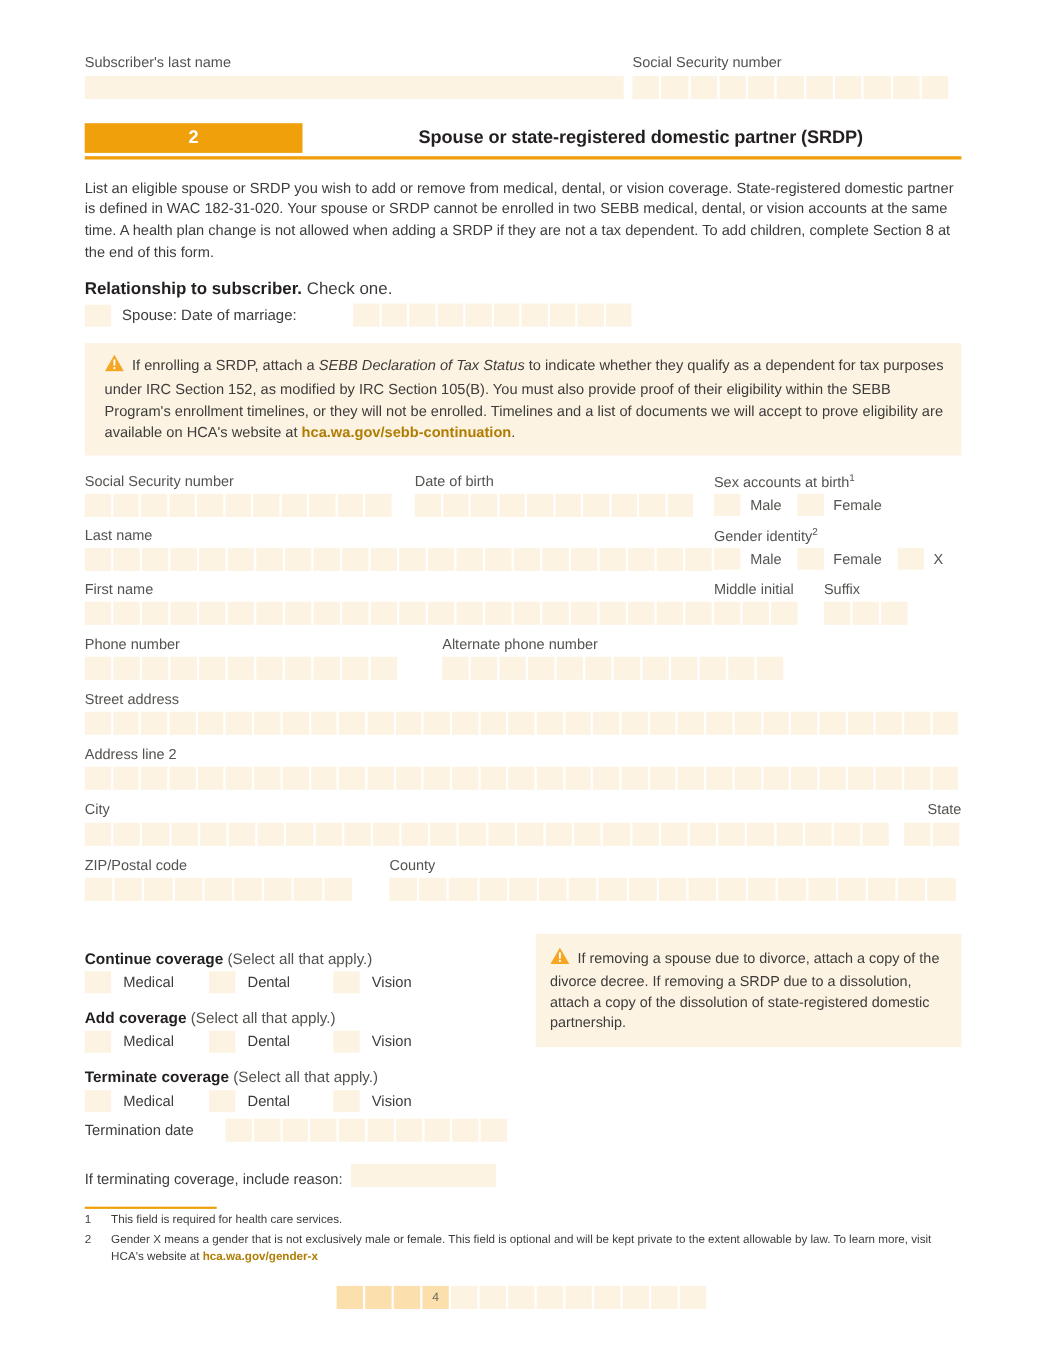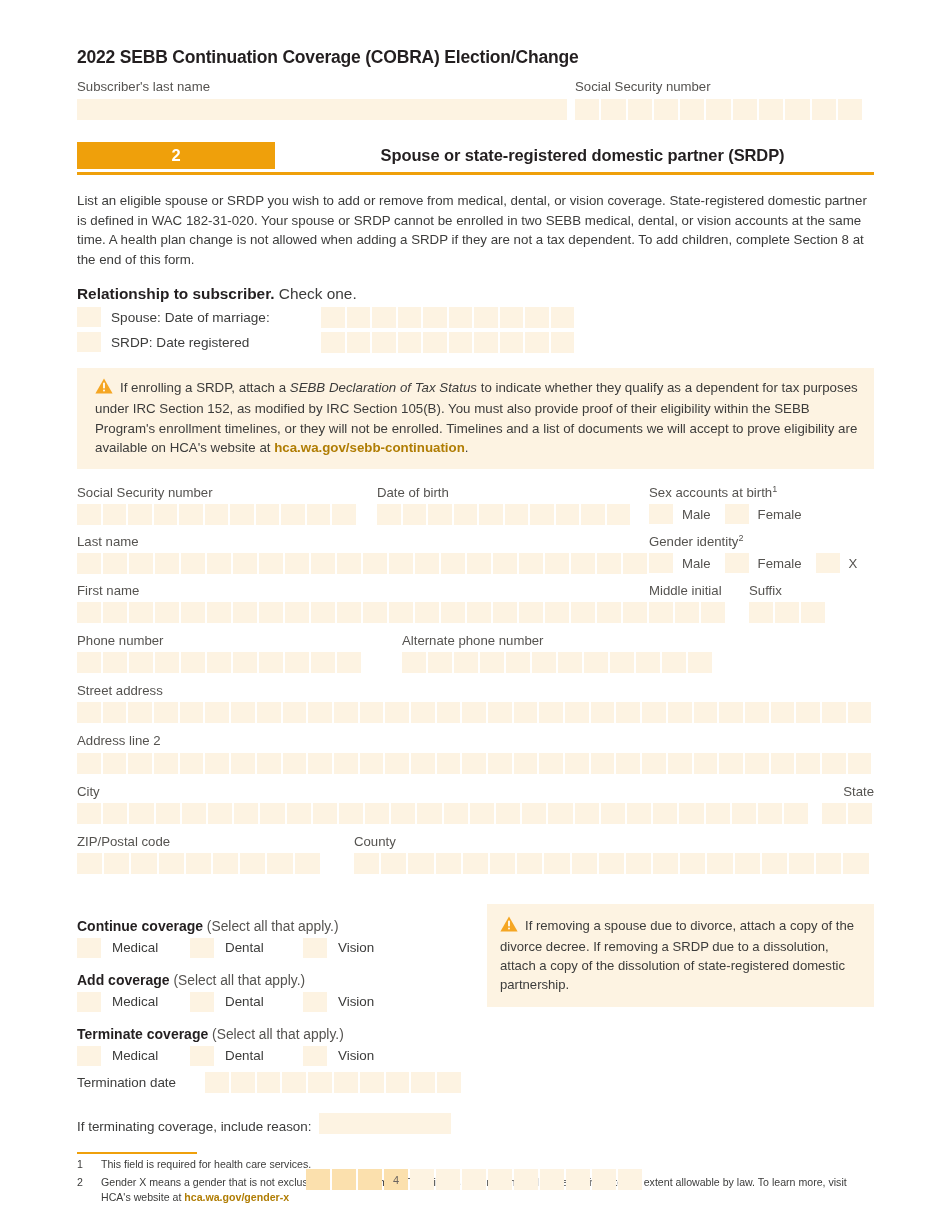--- a/index.html
+++ b/index.html
@@ -237,21 +237,20 @@
     align-items: center;
     justify-content: center;
   }
 </style>
 </head>
 <body>
 
 <div class="page">
   <div class="content">
 
-    <div class="form-title">2022 SEBB Continuation Coverage (COBRA) Election/Change</div>
 
     <div class="hdr-row">
       <div class="hdr-col-left">
         <div class="fld-label">Subscriber's last name</div>
         <div class="solidbar" style="width:490px;"></div>
       </div>
       <div class="hdr-col-right">
         <div class="fld-label">Social Security number</div>
         <div class="boxrow" id="hdr-ssn">
             <div class="bx" style="width: 24.3px;"></div>
@@ -277,36 +276,20 @@
     <div class="intro">List an eligible spouse or SRDP you wish to add or remove from medical, dental, or vision coverage. State-registered domestic partner is defined in WAC 182-31-020. Your spouse or SRDP cannot be enrolled in two SEBB medical, dental, or vision accounts at the same time. A health plan change is not allowed when adding a SRDP if they are not a tax dependent. To add children, complete Section 8 at the end of this form.</div>
 
     <div class="sub-head">
       <b>Relationship to subscriber.</b><span> Check one.</span>
     </div>
 
     <div class="chkline">
       <div class="chkbox"></div>
       <div class="chktext" style="width:210px">Spouse: Date of marriage:</div>
       <div class="boxrow" id="rel-spouse-boxes">
-          <div class="bx" style="width: 23.5px;"></div>
-          <div class="bx" style="width: 23.5px;"></div>
-          <div class="bx" style="width: 23.5px;"></div>
-          <div class="bx" style="width: 23.5px;"></div>
-          <div class="bx" style="width: 23.5px;"></div>
-          <div class="bx" style="width: 23.5px;"></div>
-          <div class="bx" style="width: 23.5px;"></div>
-          <div class="bx" style="width: 23.5px;"></div>
-          <div class="bx" style="width: 23.5px;"></div>
-          <div class="bx" style="width: 23.5px;"></div>
-        </div>
-    </div>
-    <div class="chkline">
-      <div class="chkbox"></div>
-      <div class="chktext" style="width:210px">SRDP: Date registered</div>
-      <div class="boxrow" id="rel-srdp-boxes">
           <div class="bx" style="width: 23.5px;"></div>
           <div class="bx" style="width: 23.5px;"></div>
           <div class="bx" style="width: 23.5px;"></div>
           <div class="bx" style="width: 23.5px;"></div>
           <div class="bx" style="width: 23.5px;"></div>
           <div class="bx" style="width: 23.5px;"></div>
           <div class="bx" style="width: 23.5px;"></div>
           <div class="bx" style="width: 23.5px;"></div>
           <div class="bx" style="width: 23.5px;"></div>
           <div class="bx" style="width: 23.5px;"></div>

